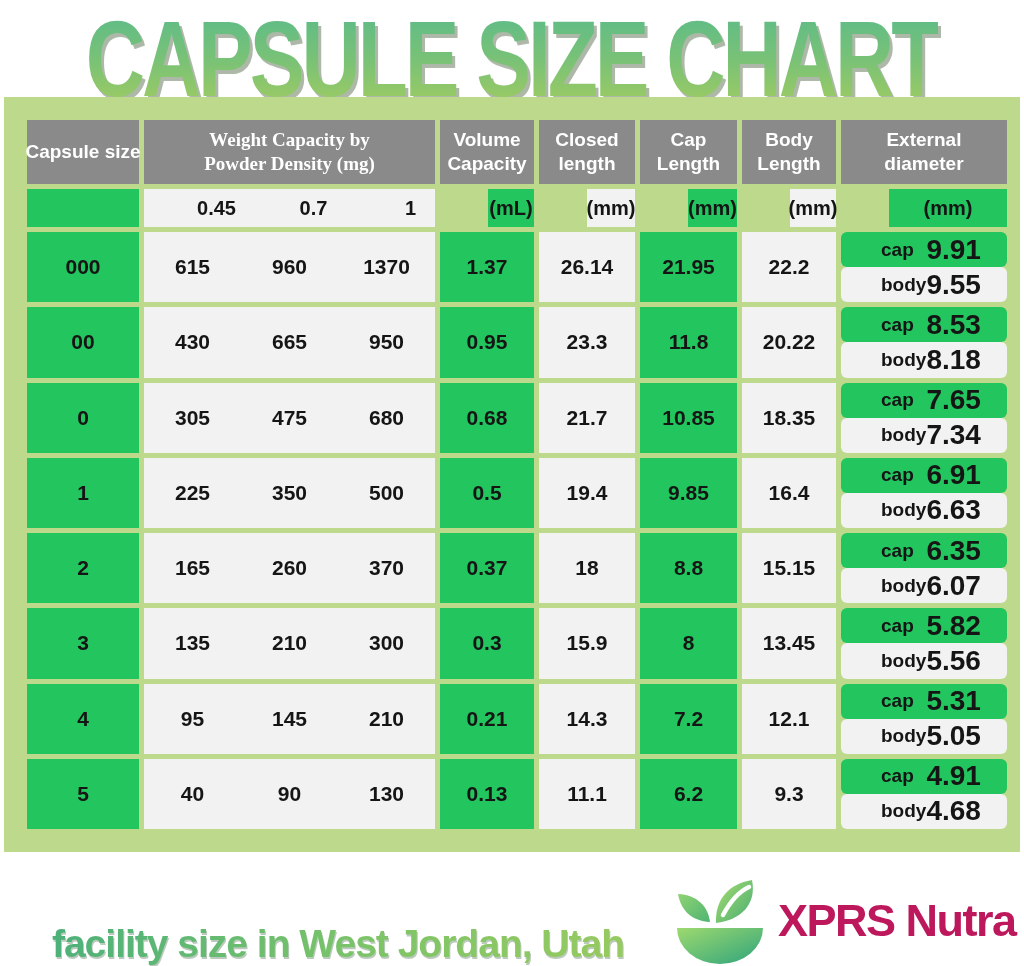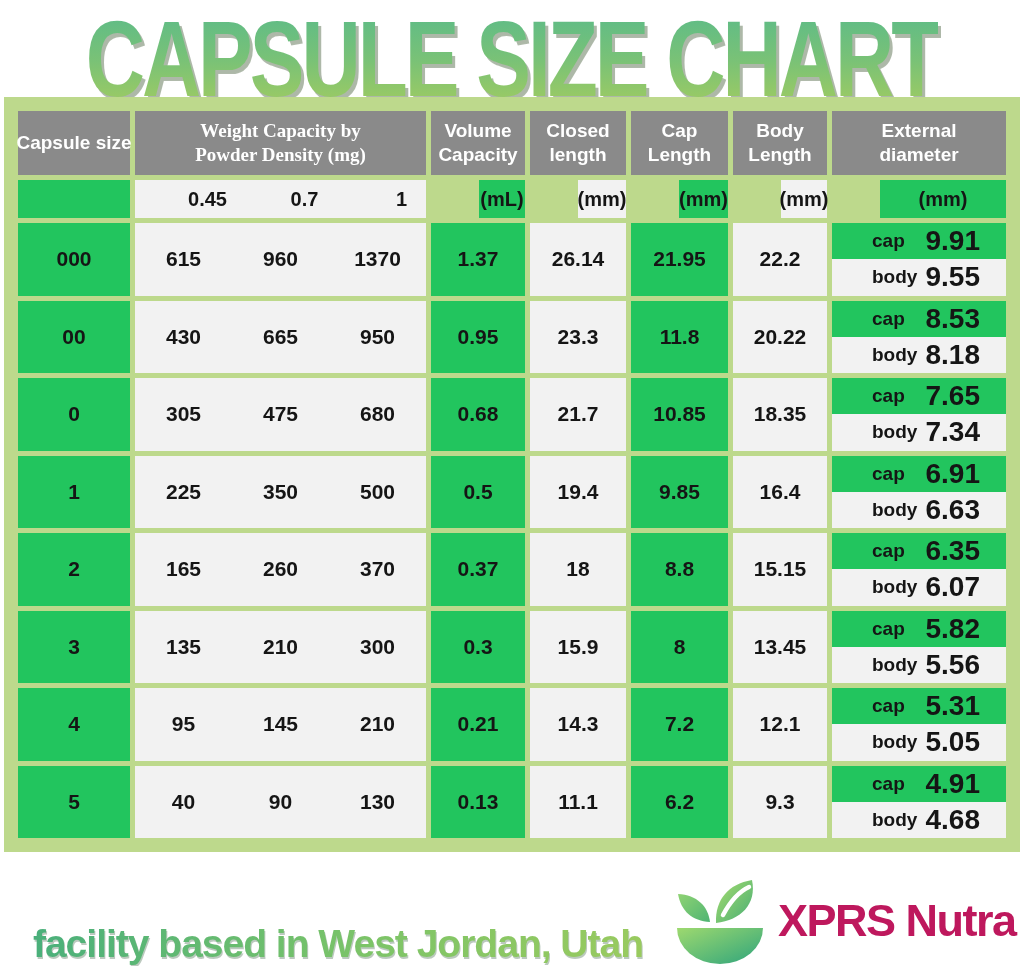--- a/index.html
+++ b/index.html
@@ -18,36 +18,36 @@
     white-space:nowrap;
   }
 
   
   .cap-table {
     position:absolute; left:4px; top:97px; width:1016px; height:755px;
     background:#bdd98c;
     display:grid;
     grid-template-columns:112px 291px 94px 96px 97px 94px 1fr;
     grid-template-rows:64px 38px repeat(8, 1fr);
-    gap:5px; padding:14px;
+    gap:5px; padding:23px;
   }
   .row { display:contents; }
   .cell { display:flex; align-items:center; justify-content:center; text-align:center; }
   .hdr { background:#8a8a8a; color:#ffffff; font-weight:bold; font-size:19px; line-height:1.25; }
   .gray  { background:#22c55e; }
   .light { background:#f2f2f2; }
   .num { font-weight:bold; font-size:21px; color:#151515; }
   .unit { font-weight:bold; font-size:20px; color:#151515;margin-left:48px; }
   .weight-cell { display:grid; grid-template-columns:1fr 1fr 1fr; align-items:center; justify-items:center; }
   .hdr-inner-weight { display:block; max-width:218px;font-family:Liberation Serif, serif; }
   .hdr-inner-ext    { display:block; max-width:100px; }
   .hdr-inner-narrow { display:block; max-width:72px; }
   .hdr-nowrap { white-space:nowrap; }
   .ext-cell { display:flex; flex-direction:column; align-items:stretch; justify-content:center; padding:0; }
-  .ext-half { flex:1; display:flex; align-items:center; justify-content:space-between; padding:0 26px 0 40px; }
+  .ext-half { flex:1; display:flex; align-items:center; justify-content:space-between; padding:0 26px 0 40px;border-radius:6px; }
   .ext-lbl { font-weight:bold; font-size:19px; color:#151515; }
   .ext-val { font-weight:bold; font-size:28px; color:#151515; }
 
   
   .footer-text {
     position:absolute; left:12px; top:874px; width:652px;
     text-align:center; font-weight:bold; font-size:39px; letter-spacing:-1px; line-height:1.2;
     background:linear-gradient(105deg,#44ad7d 0%,#7cc468 55%,#9ccb5e 100%);
     -webkit-background-clip:text; background-clip:text; color:transparent;
     filter:drop-shadow(1.5px 2px 0 rgba(60,100,70,0.35));
@@ -286,21 +286,21 @@
           <span class="ext-lbl">body</span>
           <span class="ext-val">4.68</span>
         </div>
       </div>
     </div>
 
   </div>
 
   <div class="footer-text">
     <br>
-    <span>facility based in West Jordan, Utah</span>
+    <span>facility size in West Jordan, Utah</span>
   </div>
 
   <div class="brand">
     <svg class="brand-icon" viewBox="0 0 104 86" xmlns="http://www.w3.org/2000/svg">
       <defs>
         <linearGradient id="bowlGrad" x1="0" y1="0" x2="1" y2="1">
           <stop offset="0" stop-color="#9ed96f"></stop>
           <stop offset="1" stop-color="#2ea47c"></stop>
         </linearGradient>
         <linearGradient id="leafGradL" x1="0" y1="0" x2="1" y2="1">

